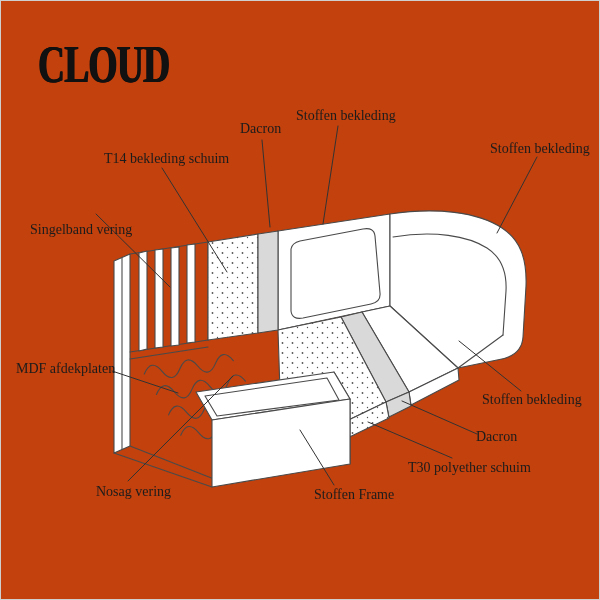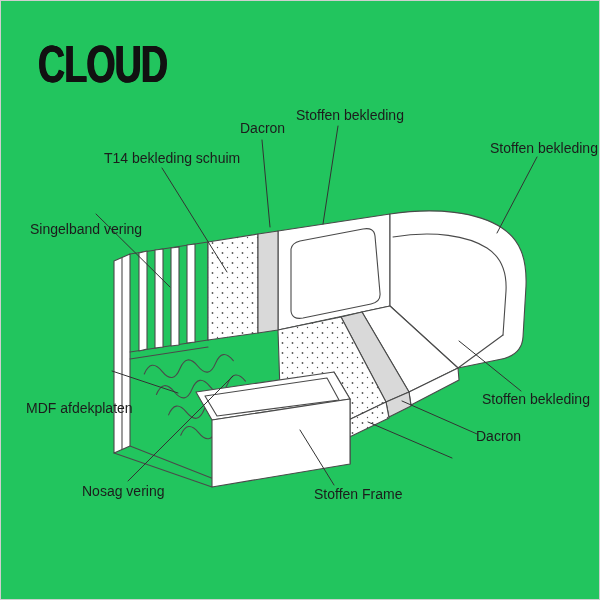--- a/index.html
+++ b/index.html
@@ -1,22 +1,22 @@
 <!DOCTYPE html>
 <html><head>
 <meta charset="utf-8">
 <style>
   html,body{margin:0;padding:0;background:#ffffff;}
   .canvas{
     position:relative;
     width:600px;height:600px;
-    background:#22c55e;
+    background:#c2410c;
     overflow:hidden;
     box-shadow:inset 0 0 0 1px #cfcfcf;
-    font-family:Liberation Sans, sans-serif;
+    font-family:Liberation Serif, serif;
   }
   .logo{
     position:absolute;
     left:38px;top:34px;
     font-size:48px;
     font-weight:bold;
     color:#111111;
     letter-spacing:-1px;
     transform:scale(0.78,1.08);
     transform-origin:top left;
@@ -28,26 +28,26 @@
     font-size:14px;
     color:#1c1c1c;
     white-space:nowrap;
     line-height:15px;
   }
   .lbl-singelband{left:30px;top:198px;margin-top:24px;}
   .lbl-t14{left:104px;top:151px;}
   .lbl-dacron-top{left:240px;top:121px;}
   .lbl-stoffen-top{left:296px;top:108px;}
   .lbl-stoffen-right-top{left:490px;top:141px;}
-  .lbl-mdf{left:26px;top:361px;margin-top:40px;}
+  .lbl-mdf{left:16px;top:361px;}
   .lbl-stoffen-right{left:482px;top:392px;}
   .lbl-dacron-bottom{left:476px;top:429px;}
   .lbl-t30{left:408px;top:460px;}
   .lbl-houten{left:314px;top:487px;}
-  .lbl-nosag{left:82px;top:484px;}
+  .lbl-nosag{left:96px;top:484px;}
   svg{position:absolute;left:0;top:0;}
 </style>
 </head>
 <body>
 
 <div class="canvas">
 
   <div class="logo">CLOUD</div>
 
   <svg width="600" height="600" viewBox="0 0 600 600">
@@ -144,16 +144,17 @@
   </svg>
 
   <div class="label lbl-singelband">Singelband vering</div>
   <div class="label lbl-t14">T14 bekleding schuim</div>
   <div class="label lbl-dacron-top">Dacron</div>
   <div class="label lbl-stoffen-top">Stoffen bekleding</div>
   <div class="label lbl-stoffen-right-top">Stoffen bekleding</div>
   <div class="label lbl-mdf">MDF afdekplaten</div>
   <div class="label lbl-stoffen-right">Stoffen bekleding</div>
   <div class="label lbl-dacron-bottom">Dacron</div>
+  <div class="label lbl-t30">T30 polyether schuim</div>
   <div class="label lbl-houten">Stoffen Frame</div>
   <div class="label lbl-nosag">Nosag vering</div>
 
 </div>
 
 </body></html>

